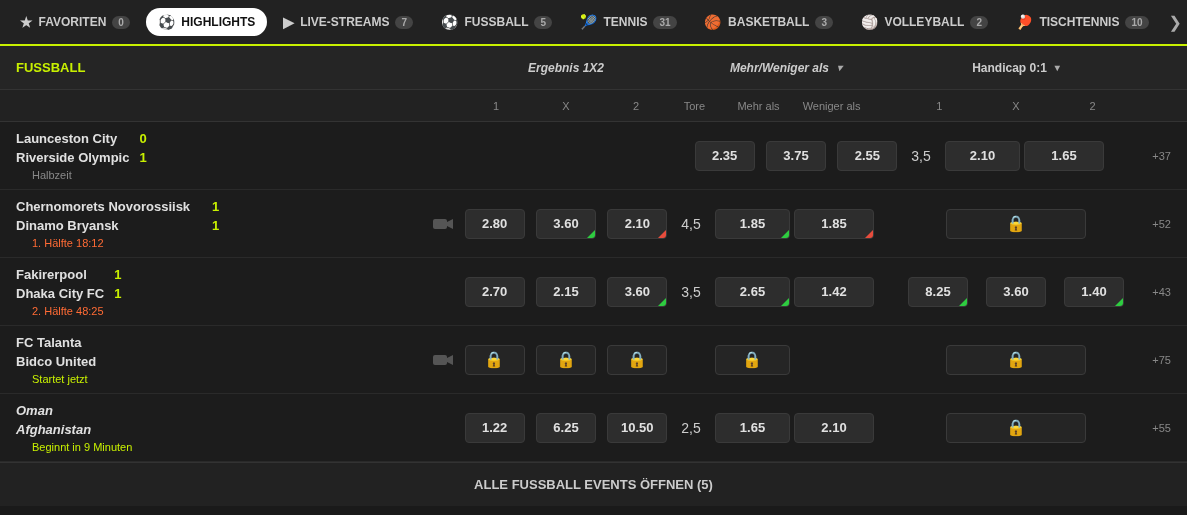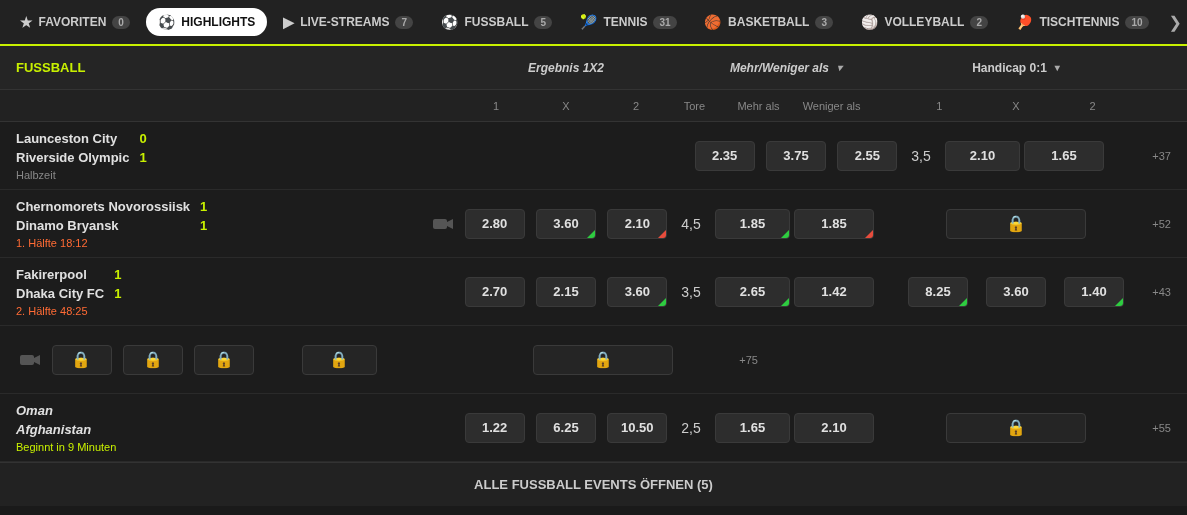--- a/index.html
+++ b/index.html
@@ -172,20 +172,21 @@
       color: #c8f000;
       font-size: 13px;
       font-weight: 700;
       line-height: 1.4;
       min-width: 12px;
     }
     .match-status {
       color: #888;
       font-size: 11px;
       margin-top: 2px;
+      margin-left: 16px;
     }
     .match-status.live {
       color: #ff6b35;
     }
     .match-status.starts-now {
       color: #c8f000;
     }
     .match-status.soon {
       color: #c8f000;
     }
@@ -401,21 +402,21 @@
           </div>
           <div class="odds-mehr">
             <div class="mehr-tore">3,5</div>
             <div class="odd-btn mehr-als-btn ">2.10</div>
             <div class="odd-btn weniger-als-btn ">1.65</div>
           </div>
           <div class="plus-badge">+37</div>
         </div>
         <div class="match-row">
           <div class="match-info">
-            <div style="display: flex; gap: 10px; align-items: flex-start;">
+            <div style="display: flex; gap: 22px; align-items: flex-start;">
               <div class="team-names">
                 <div class="team-name">Chernomorets Novorossiisk</div>
                 <div class="team-name">Dinamo Bryansk</div>
               </div>
               <div class="match-scores">
                 <div class="score">1</div>
                 <div class="score">1</div>
               </div>
             </div>
             <div class="match-status live">1. Hälfte 18:12</div>
@@ -467,20 +468,29 @@
             <div class="odd-btn weniger-als-btn ">1.42</div>
           </div>
           <div class="odds-handicap">
             <div class="odd-btn up">8.25</div>
             <div class="odd-btn ">3.60</div>
             <div class="odd-btn up">1.40</div>
           </div>
           <div class="plus-badge">+43</div>
         </div>
         <div class="match-row">
+          <div class="match-info">
+            <div style="display: flex; gap: 10px; align-items: flex-start;">
+              <div class="team-names">
+                <div class="team-name">FC Talanta</div>
+                <div class="team-name">Bidco United</div>
+              </div>
+            </div>
+            <div class="match-status starts-now">Startet jetzt</div>
+          </div>
           <div class="camera-icon">
             <svg width="20" height="16" viewBox="0 0 20 16" fill="#555">
               <rect x="0" y="3" width="14" height="10" rx="2"></rect>
               <polygon points="14,6 20,3 20,13 14,10"></polygon>
             </svg>
           </div>
           <div class="odds-ergebnis">
             <div class="odd-btn locked">🔒</div>
             <div class="odd-btn locked">🔒</div>
             <div class="odd-btn locked">🔒</div>

